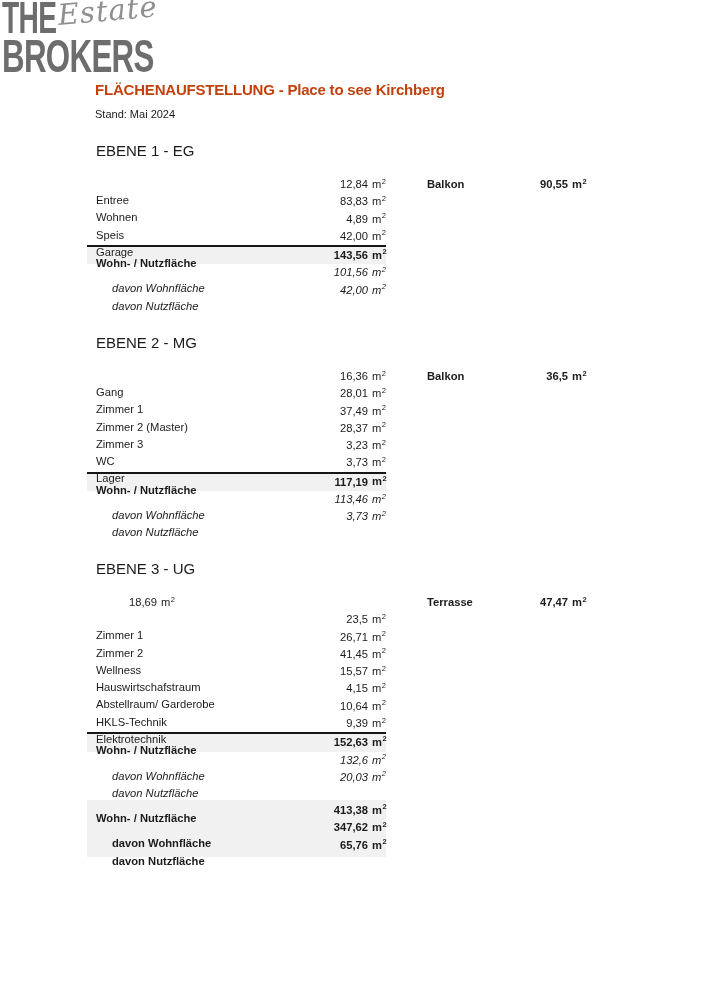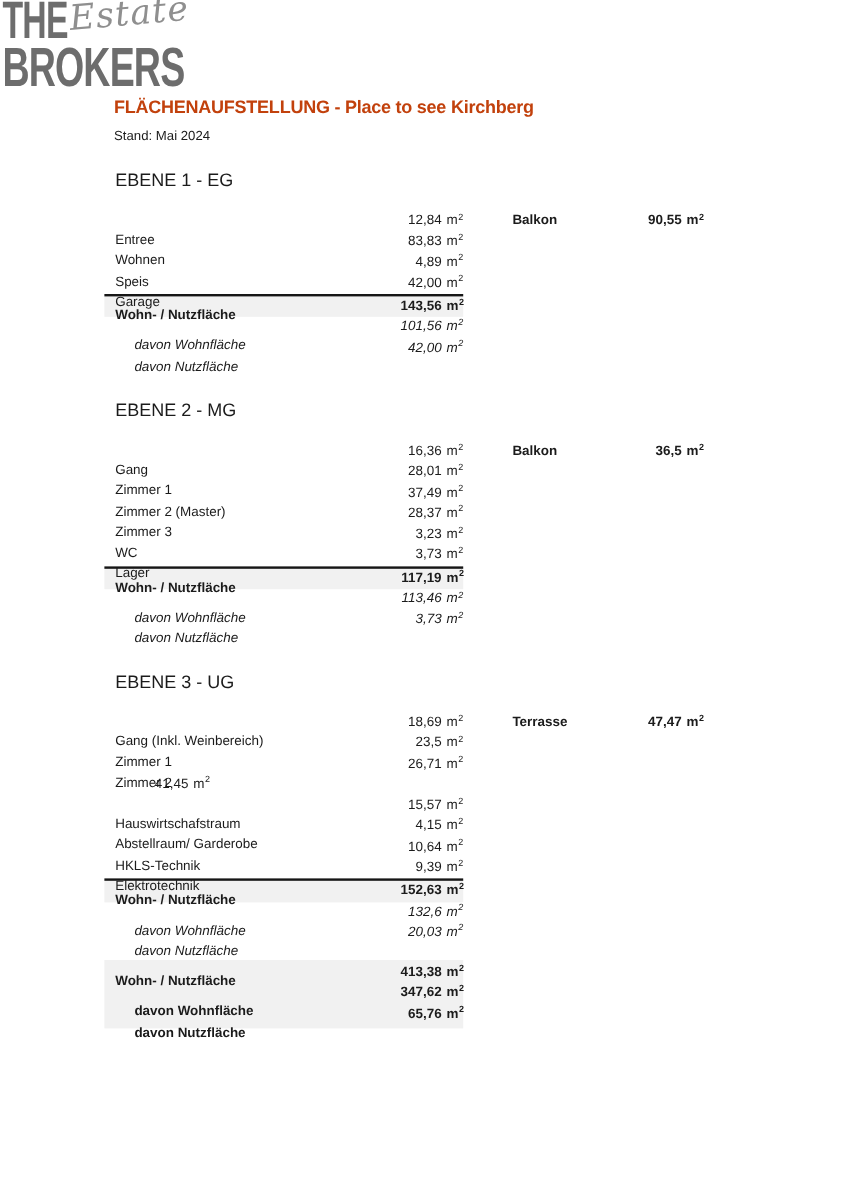--- a/index.html
+++ b/index.html
@@ -187,35 +187,35 @@
             <span class="cell name">davon Nutzfläche</span>
             <span class="cell val">3,73</span>
             <span class="cell unit">m<span class="sup">2</span></span>
           </div>
         </div>
       </div>
       <div class="section" style="top: 563px;">
         <div class="sec-header">EBENE 3 - UG</div>
         <div class="rows">
           <div class="row room">
-            <span class="cell name">Gang (Inkl. Weinbereich)</span>
             <span class="cell val">18,69</span>
             <span class="cell unit">m<span class="sup">2</span></span>
           </div>
           <div class="row room">
             <span class="cell name">Zimmer 1</span>
             <span class="cell val">23,5</span>
             <span class="cell unit">m<span class="sup">2</span></span>
           </div>
           <div class="row room">
             <span class="cell name">Zimmer 2</span>
             <span class="cell val">26,71</span>
             <span class="cell unit">m<span class="sup">2</span></span>
           </div>
           <div class="row room">
+            <span class="cell name">Wellness</span>
             <span class="cell val">41,45</span>
             <span class="cell unit">m<span class="sup">2</span></span>
           </div>
           <div class="row room">
             <span class="cell name">Hauswirtschafstraum</span>
             <span class="cell val">15,57</span>
             <span class="cell unit">m<span class="sup">2</span></span>
           </div>
           <div class="row room">
             <span class="cell name">Abstellraum/ Garderobe</span>

